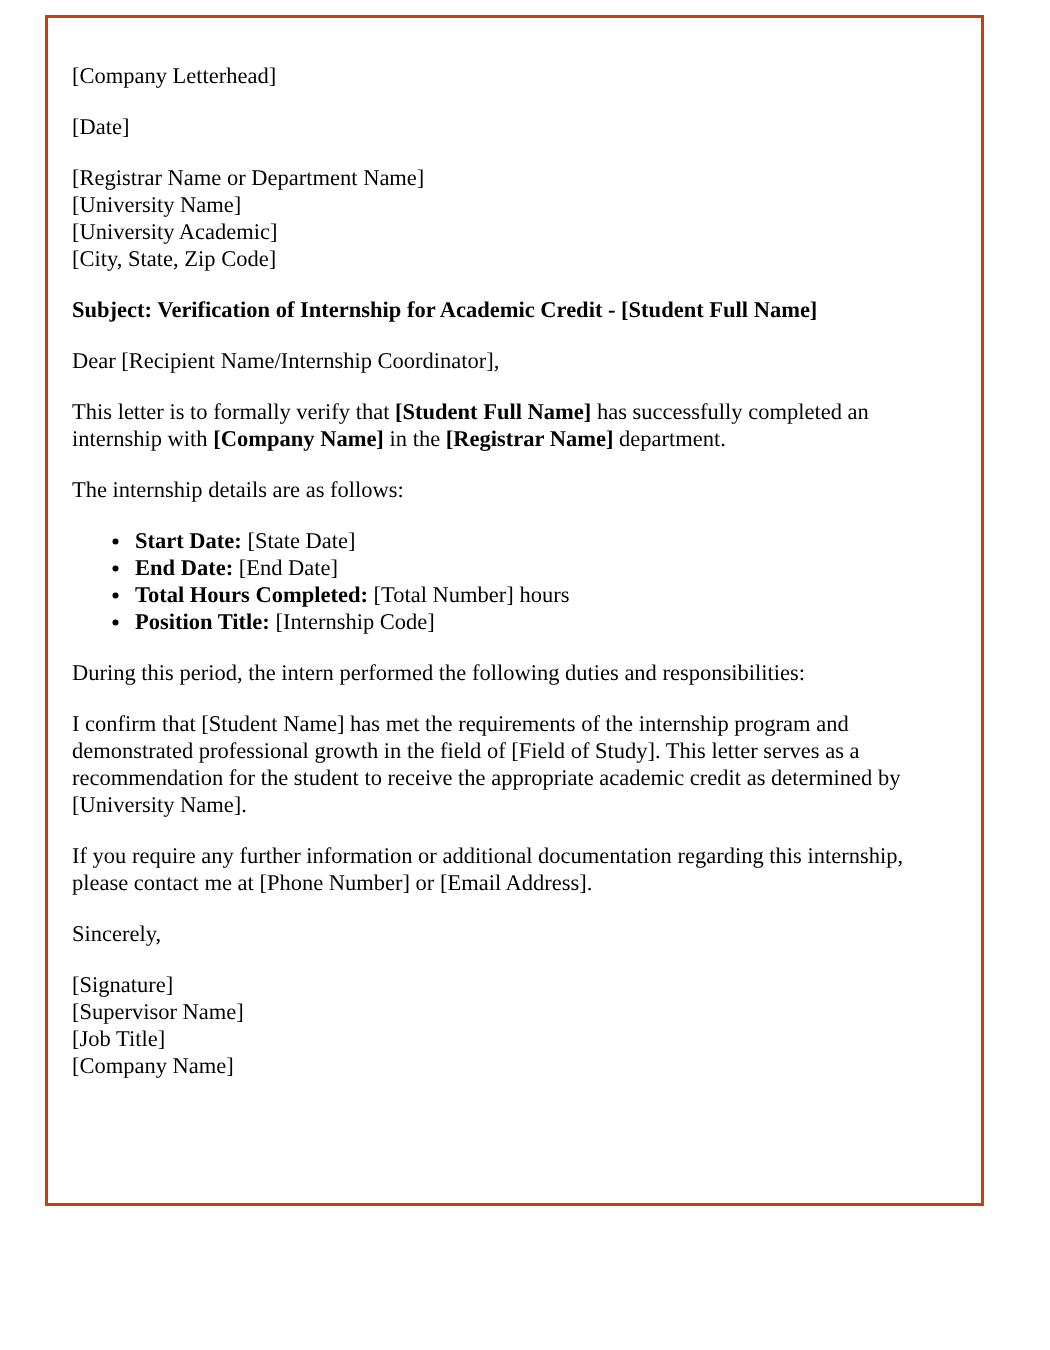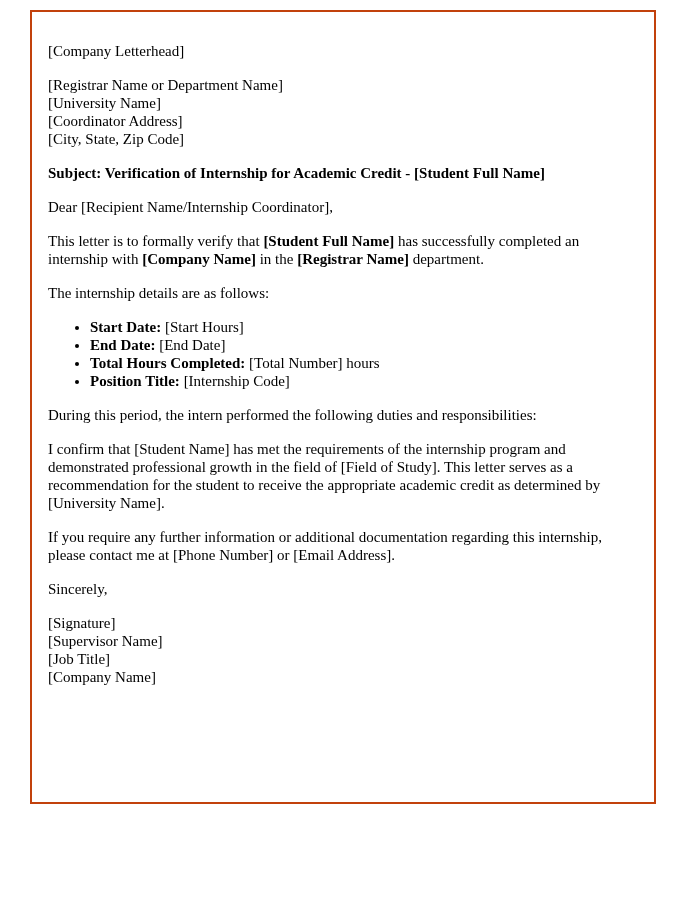--- a/index.html
+++ b/index.html
@@ -30,33 +30,34 @@
   .b { font-weight: bold; }
   .sig { margin-bottom: 0; }
 </style>
 </head>
 <body>
 
 <div class="page">
 
   <p>[Company Letterhead]</p>
 
+  <p>[Date]</p>
 
-  <p><span>[Registrar Name or Department Name]</span><br><span>[University Name]</span><br><span>[Coordinator Address]</span><br><span>[City, State, Zip Code]</span></p>
+  <p><span>[Registrar Name or Department Name]</span><br><span>[University Name]</span><br><span>[University Academic]</span><br><span>[City, State, Zip Code]</span></p>
 
   <p class="b">Subject: Verification of Internship for Academic Credit - [Student Full Name]</p>
 
   <p>Dear [Recipient Name/Internship Coordinator],</p>
 
   <p><span>This letter is to formally verify that </span><span class="b">[Student Full Name]</span><span> has successfully completed an internship with </span><span class="b">[Company Name]</span><span> in the </span><span class="b">[Registrar Name]</span><span> department.</span></p>
 
   <p>The internship details are as follows:</p>
 
   <ul>
-    <li><span class="b">Start Date:</span> <span>[Start Hours]</span></li>
+    <li><span class="b">Start Date:</span> <span>[State Date]</span></li>
     <li><span class="b">End Date:</span> <span>[End Date]</span></li>
     <li><span class="b">Total Hours Completed:</span> <span>[Total Number] hours</span></li>
     <li><span class="b">Position Title:</span> <span>[Internship Code]</span></li>
   </ul>
 
   <p>During this period, the intern performed the following duties and responsibilities:</p>
 
 
   <p>I confirm that [Student Name] has met the requirements of the internship program and demonstrated professional growth in the field of [Field of Study]. This letter serves as a recommendation for the student to receive the appropriate academic credit as determined by [University Name].</p>
 

